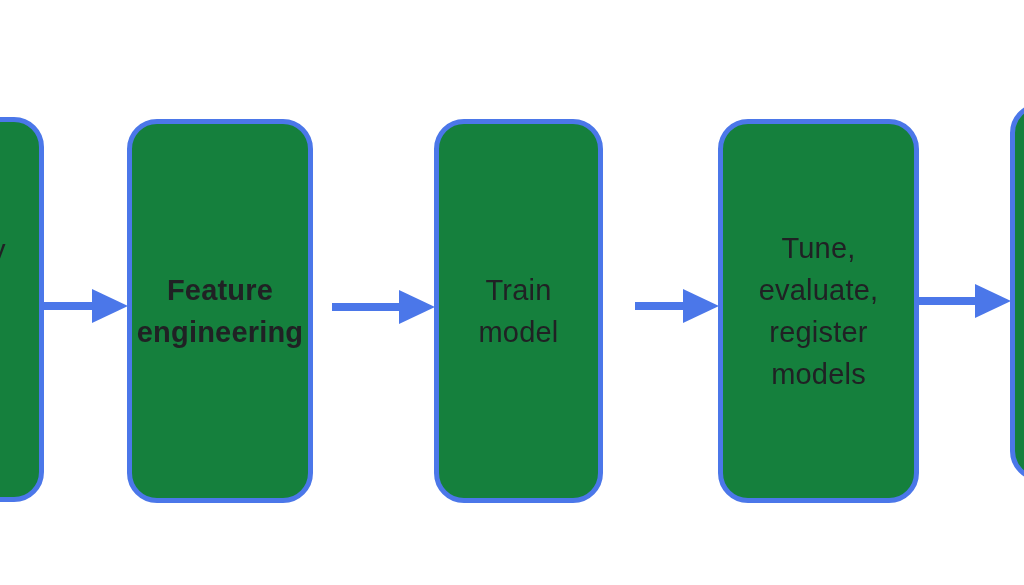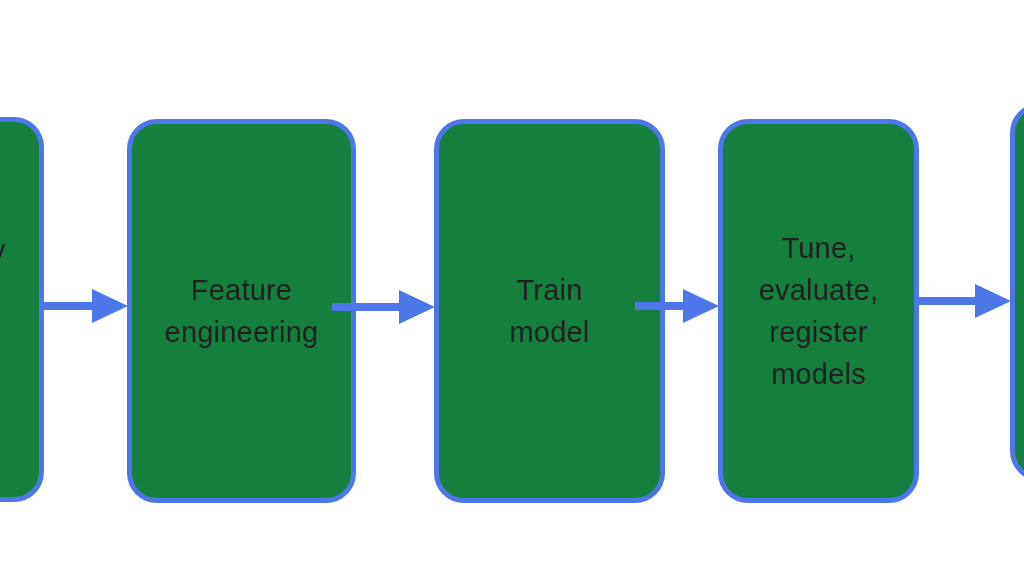--- a/index.html
+++ b/index.html
@@ -23,22 +23,22 @@
   }
   .node-label {
     white-space: pre-line;
     text-align: center;
     color: var(--text);
     font-size: 29px;
     line-height: 42px;
     letter-spacing: 0.2px;
   }
   .node-0 { left: -162px; top: 117px; width: 206px; height: 385px; }
-  .node-1 { left: 127px;  top: 119px; width: 229px; height: 384px; }
-  .node-2 { left: 434px;  top: 119px; width: 231px; height: 384px; }
+  .node-1 { left: 127px;  top: 119px; width: 186px; height: 384px; font-weight: bold; }
+  .node-2 { left: 434px;  top: 119px; width: 169px; height: 384px; }
   .node-3 { left: 718px;  top: 119px; width: 201px; height: 384px; }
   .node-4 { left: 1010px; top: 103px; width: 206px; height: 378px; }
 
   .arrow { position: absolute; height: 34px; }
   .arrow .shaft {
     position: absolute;
     left: 0; right: 22px; top: 13px;
     height: 8px;
     background: var(--accent);
   }

